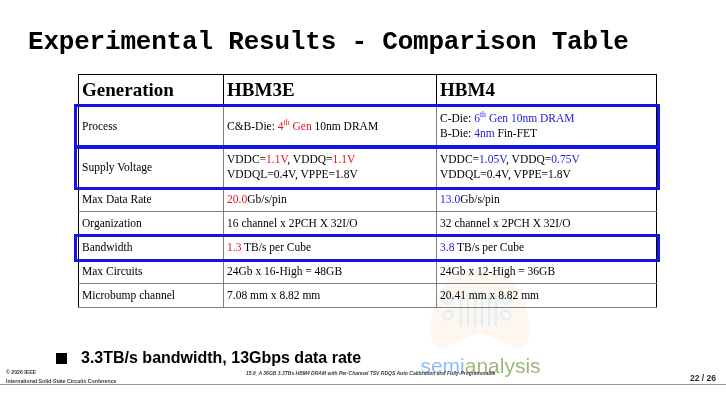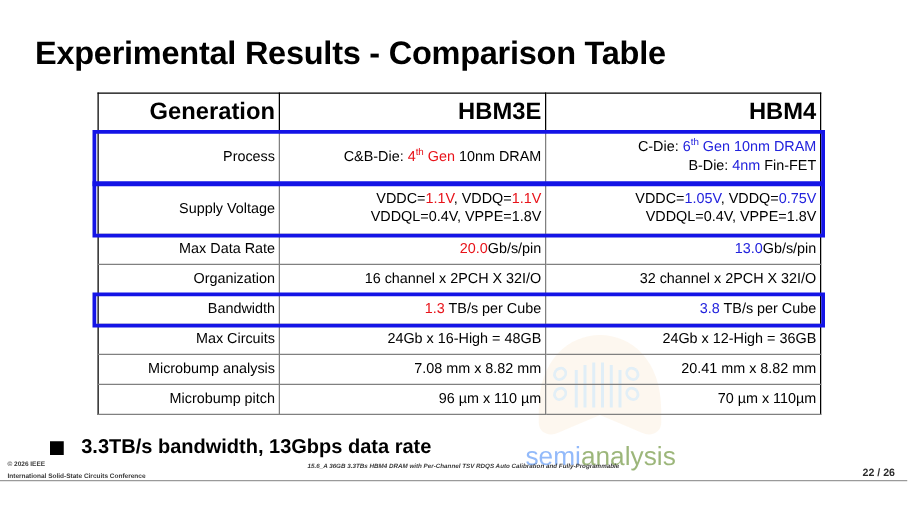--- a/index.html
+++ b/index.html
@@ -51,20 +51,21 @@
   
   #slide-title {
     position: absolute;
     left: 28px;
     top: 27px;
     font-size: 26px;
     font-weight: bold;
     color: #000000;
     letter-spacing: -0.2px;
     z-index: 3;
+    font-family: Liberation Mono, monospace;
   }
 
   
   #comparison-table-wrap {
     position: absolute;
     left: 78px;
     top: 74px;
     width: 578px;
     z-index: 2;
   }
@@ -73,27 +74,28 @@
     width: 578px;
     table-layout: fixed;
     background: transparent;
   }
   table.cmp col.c-label { width: 145px; }
   table.cmp col.c-a     { width: 213px; }
   table.cmp col.c-b     { width: 220px; }
 
   table.cmp td {
     border: 1px solid #808080;
-    text-align: right;
+    text-align: left;
     vertical-align: middle;
     color: #000000;
     font-size: 11.5px;
     padding: 2px 3px;
     line-height: 1.28;
     background: transparent;
+    font-family: Liberation Serif, serif;
   }
   table.cmp tr.hdr td {
     border: 1px solid #000000;
     font-size: 19px;
     font-weight: bold;
     height: 28px;
     padding: 1px 3px;
   }
   table.cmp tr.tall td { height: 36px; }
   table.cmp tr.norm td { height: 19px; }
@@ -115,21 +117,21 @@
     pointer-events: none;
     z-index: 4;
   }
   #hl-process     { left: 74px;  top: 105px; width: 586px; height: 43px; }
   #hl-voltage     { left: 74px;  top: 148px; width: 586px; height: 44px; }
   #hl-bandwidth   { left: 74px;  top: 229px; width: 586px; height: 22px; }
 
   
   #bullet-row {
     position: absolute;
-    left: 40px;
+    left: 56px;
     top: 349px;
     display: flex;
     align-items: center;
     gap: 14px;
     z-index: 3;
   }
   #bullet-square {
     width: 11px;
     height: 11px;
     background: #000000;
@@ -279,35 +281,26 @@
         <tr class="norm">
           <td class="outer-left">Max Circuits</td>
           <td>
             <div><span>24Gb x 16-High = 48GB</span></div>
           </td>
           <td class="outer-right">
             <div><span>24Gb x 12-High = 36GB</span></div>
           </td>
         </tr>
         <tr class="norm">
-          <td class="outer-left">Microbump analysis</td>
+          <td class="outer-left">Microbump channel</td>
           <td>
             <div><span>7.08 mm x 8.82 mm</span></div>
           </td>
           <td class="outer-right">
             <div><span>20.41 mm x 8.82 mm</span></div>
-          </td>
-        </tr>
-        <tr class="norm">
-          <td class="outer-left">Microbump pitch</td>
-          <td>
-            <div><span>96 µm x 110 µm</span></div>
-          </td>
-          <td class="outer-right">
-            <div><span>70 µm x 110µm</span></div>
           </td>
         </tr>
       </tbody>
   </table>
 </div>
 
 <div class="hl-box" id="hl-process" style="top: 103.5px; height: 45px; left: 74px; width: 586px;"></div>
 <div class="hl-box" id="hl-voltage" style="top: 144.5px; height: 45px; left: 74px; width: 586px;"></div>
 <div class="hl-box" id="hl-bandwidth" style="top: 233.5px; height: 28px; left: 74px; width: 586px;"></div>
 

